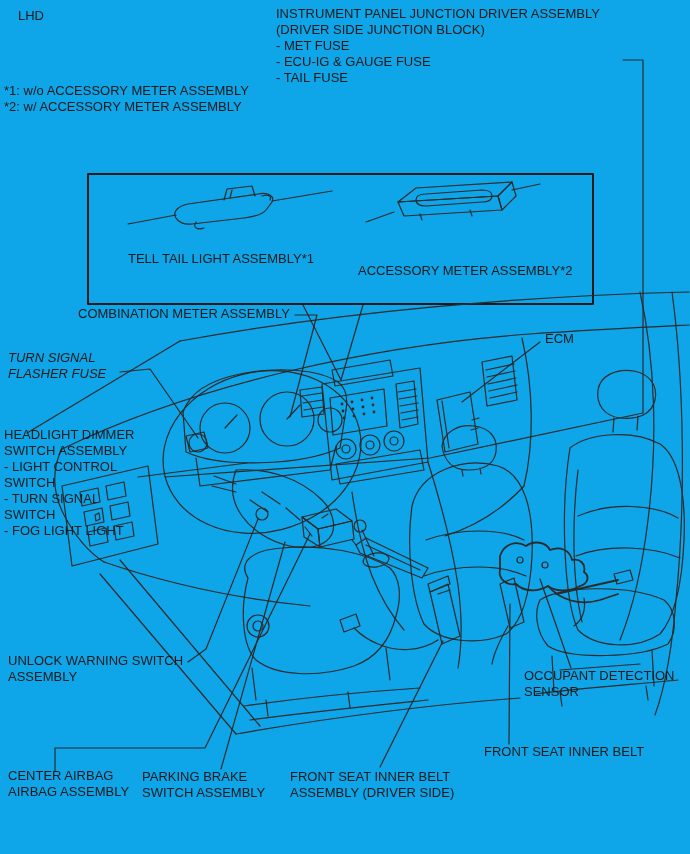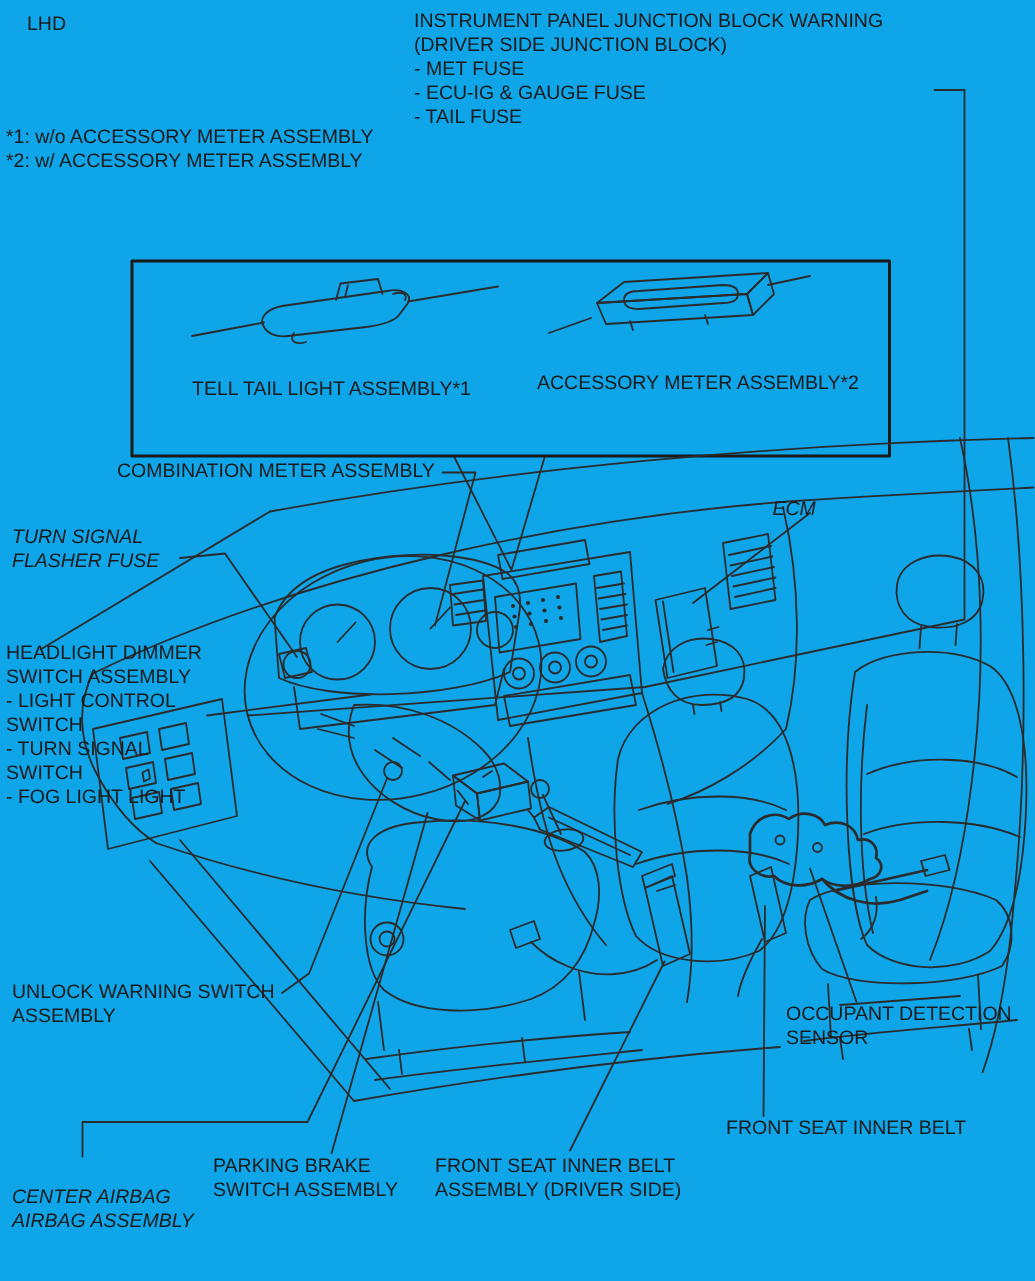--- a/index.html
+++ b/index.html
@@ -217,38 +217,38 @@
       <path d="M508,626 C500,640 494,652 492,664"></path>
     </g>
   </svg>
 
   <div class="label" style="left:18px;top:8px;">LHD</div>
 
   <div class="label" style="left:4px;top:83px;">*1: w/o ACCESSORY METER ASSEMBLY</div>
   <div class="label" style="left:4px;top:99px;">*2: w/ ACCESSORY METER ASSEMBLY</div>
 
   <div class="label" style="left:276px;top:6px;">
-    <div>INSTRUMENT PANEL JUNCTION BLOCK WARNING</div>
+    <div>INSTRUMENT PANEL JUNCTION DRIVER ASSEMBLY</div>
     <div>(DRIVER SIDE JUNCTION BLOCK)</div>
     <div>- MET FUSE</div>
     <div>- ECU-IG &amp; GAUGE FUSE</div>
     <div>- TAIL FUSE</div>
   </div>
 
   <div class="label" style="left:128px;top:251px;">TELL TAIL LIGHT ASSEMBLY*1</div>
-  <div class="label" style="left:358px;top:247px;">ACCESSORY METER ASSEMBLY*2</div>
+  <div class="label" style="left:358px;top:263px;">ACCESSORY METER ASSEMBLY*2</div>
 
   <div class="label" style="left:78px;top:306px;">COMBINATION METER ASSEMBLY</div>
 
   <div class="label" style="left:8px;top:350px;font-style:italic;">
     <div>TURN SIGNAL</div>
     <div>FLASHER FUSE</div>
   </div>
 
-  <div class="label" style="left:515px;top:331px;font-style:italic;">ECM</div>
+  <div class="label" style="left:545px;top:331px;">ECM</div>
 
   <div class="label" style="left:4px;top:427px;">
     <div>HEADLIGHT DIMMER</div>
     <div>SWITCH ASSEMBLY</div>
     <div>- LIGHT CONTROL</div>
     <div>SWITCH</div>
     <div>- TURN SIGNAL</div>
     <div>SWITCH</div>
     <div>- FOG LIGHT LIGHT</div>
   </div>
@@ -256,21 +256,21 @@
   <div class="label" style="left:8px;top:653px;">
     <div>UNLOCK WARNING SWITCH</div>
     <div>ASSEMBLY</div>
   </div>
 
   <div class="label" style="left:524px;top:668px;">
     <div>OCCUPANT DETECTION</div>
     <div>SENSOR</div>
   </div>
 
-  <div class="label" style="left:8px;top:790px;font-style:italic;">
+  <div class="label" style="left:8px;top:768px;">
     <div>CENTER AIRBAG</div>
     <div>AIRBAG ASSEMBLY</div>
   </div>
 
   <div class="label" style="left:142px;top:769px;">
     <div>PARKING BRAKE</div>
     <div>SWITCH ASSEMBLY</div>
   </div>
 
   <div class="label" style="left:290px;top:769px;">

